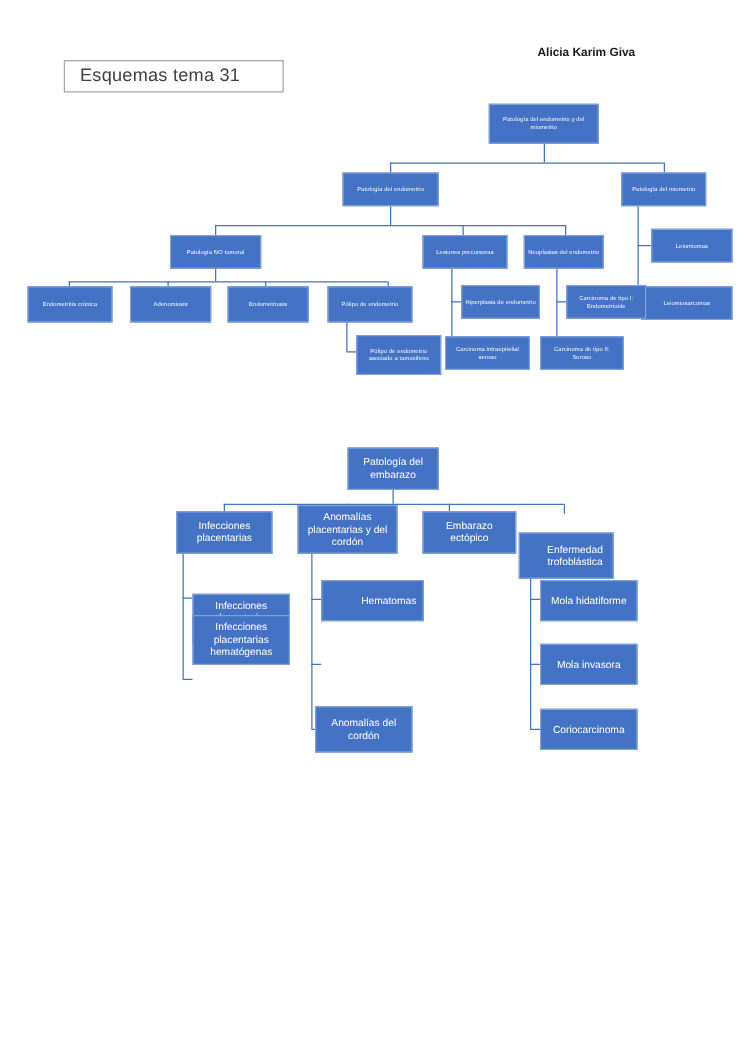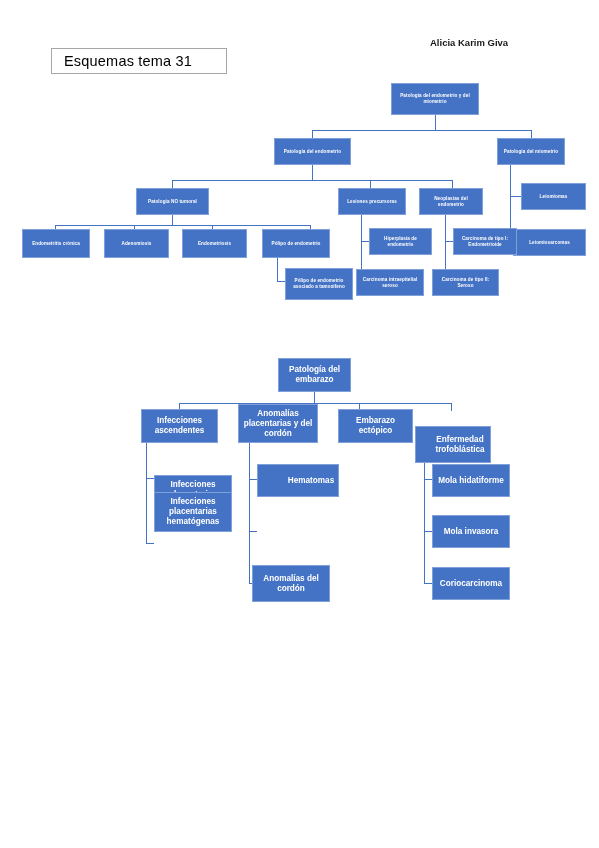--- a/index.html
+++ b/index.html
@@ -29,21 +29,21 @@
     width: 176px;
     height: 26px;
     border: 1px solid #a6a6a6;
     background: #ffffff;
     box-sizing: border-box;
     display: flex;
     align-items: center;
     padding-left: 12px;
   }
   .title-box span {
-    color: #000000;
+    color: #404040;
     font-size: 14.5px;
     letter-spacing: .2px;
     white-space: nowrap;
   }
   .author {
     position: absolute;
     left: 430px;
     top: 37px;
     font-size: 9.5px;
     font-weight: bold;
@@ -59,21 +59,21 @@
     border: 1px solid #7fa0d8;
     color: #ffffff;
     display: flex;
     align-items: center;
     justify-content: center;
     text-align: center;
     line-height: 1.22;
     padding: 1px 2px;
     overflow: hidden;
   }
-  .node span { display: block; width: 100%; font-weight: bold; }
+  .node span { display: block; width: 100%; }
 
   
   .d1 .node { font-size: 4.6px; letter-spacing: .1px; }
   
   .d2 .node { font-size: 8.2px; }
 
   
   .ln {
     position: absolute;
     background: #4472c4;
@@ -218,21 +218,21 @@
     <div class="ln v" style="left:424px; top:443px; height:140px;"></div>
     <div class="ln h" style="left:424px; top:479px; width:8px;"></div>
     <div class="ln h" style="left:424px; top:531px; width:8px;"></div>
     <div class="ln h" style="left:424px; top:583px; width:8px;"></div>
 
     <div class="node" style="left:278px; top:358px; width:73px; height:34px;">
       <span>Patología del embarazo</span>
     </div>
 
     <div class="node" style="left:141px; top:409px; width:77px; height:34px;">
-      <span>Infecciones ascendentes</span>
+      <span>Infecciones placentarias</span>
     </div>
 
     <div class="node" style="left:238px; top:404px; width:80px; height:39px;">
       <span>Anomalías placentarias y del cordón</span>
     </div>
 
     <div class="node" style="left:338px; top:409px; width:75px; height:34px;">
       <span>Embarazo ectópico</span>
     </div>
 

